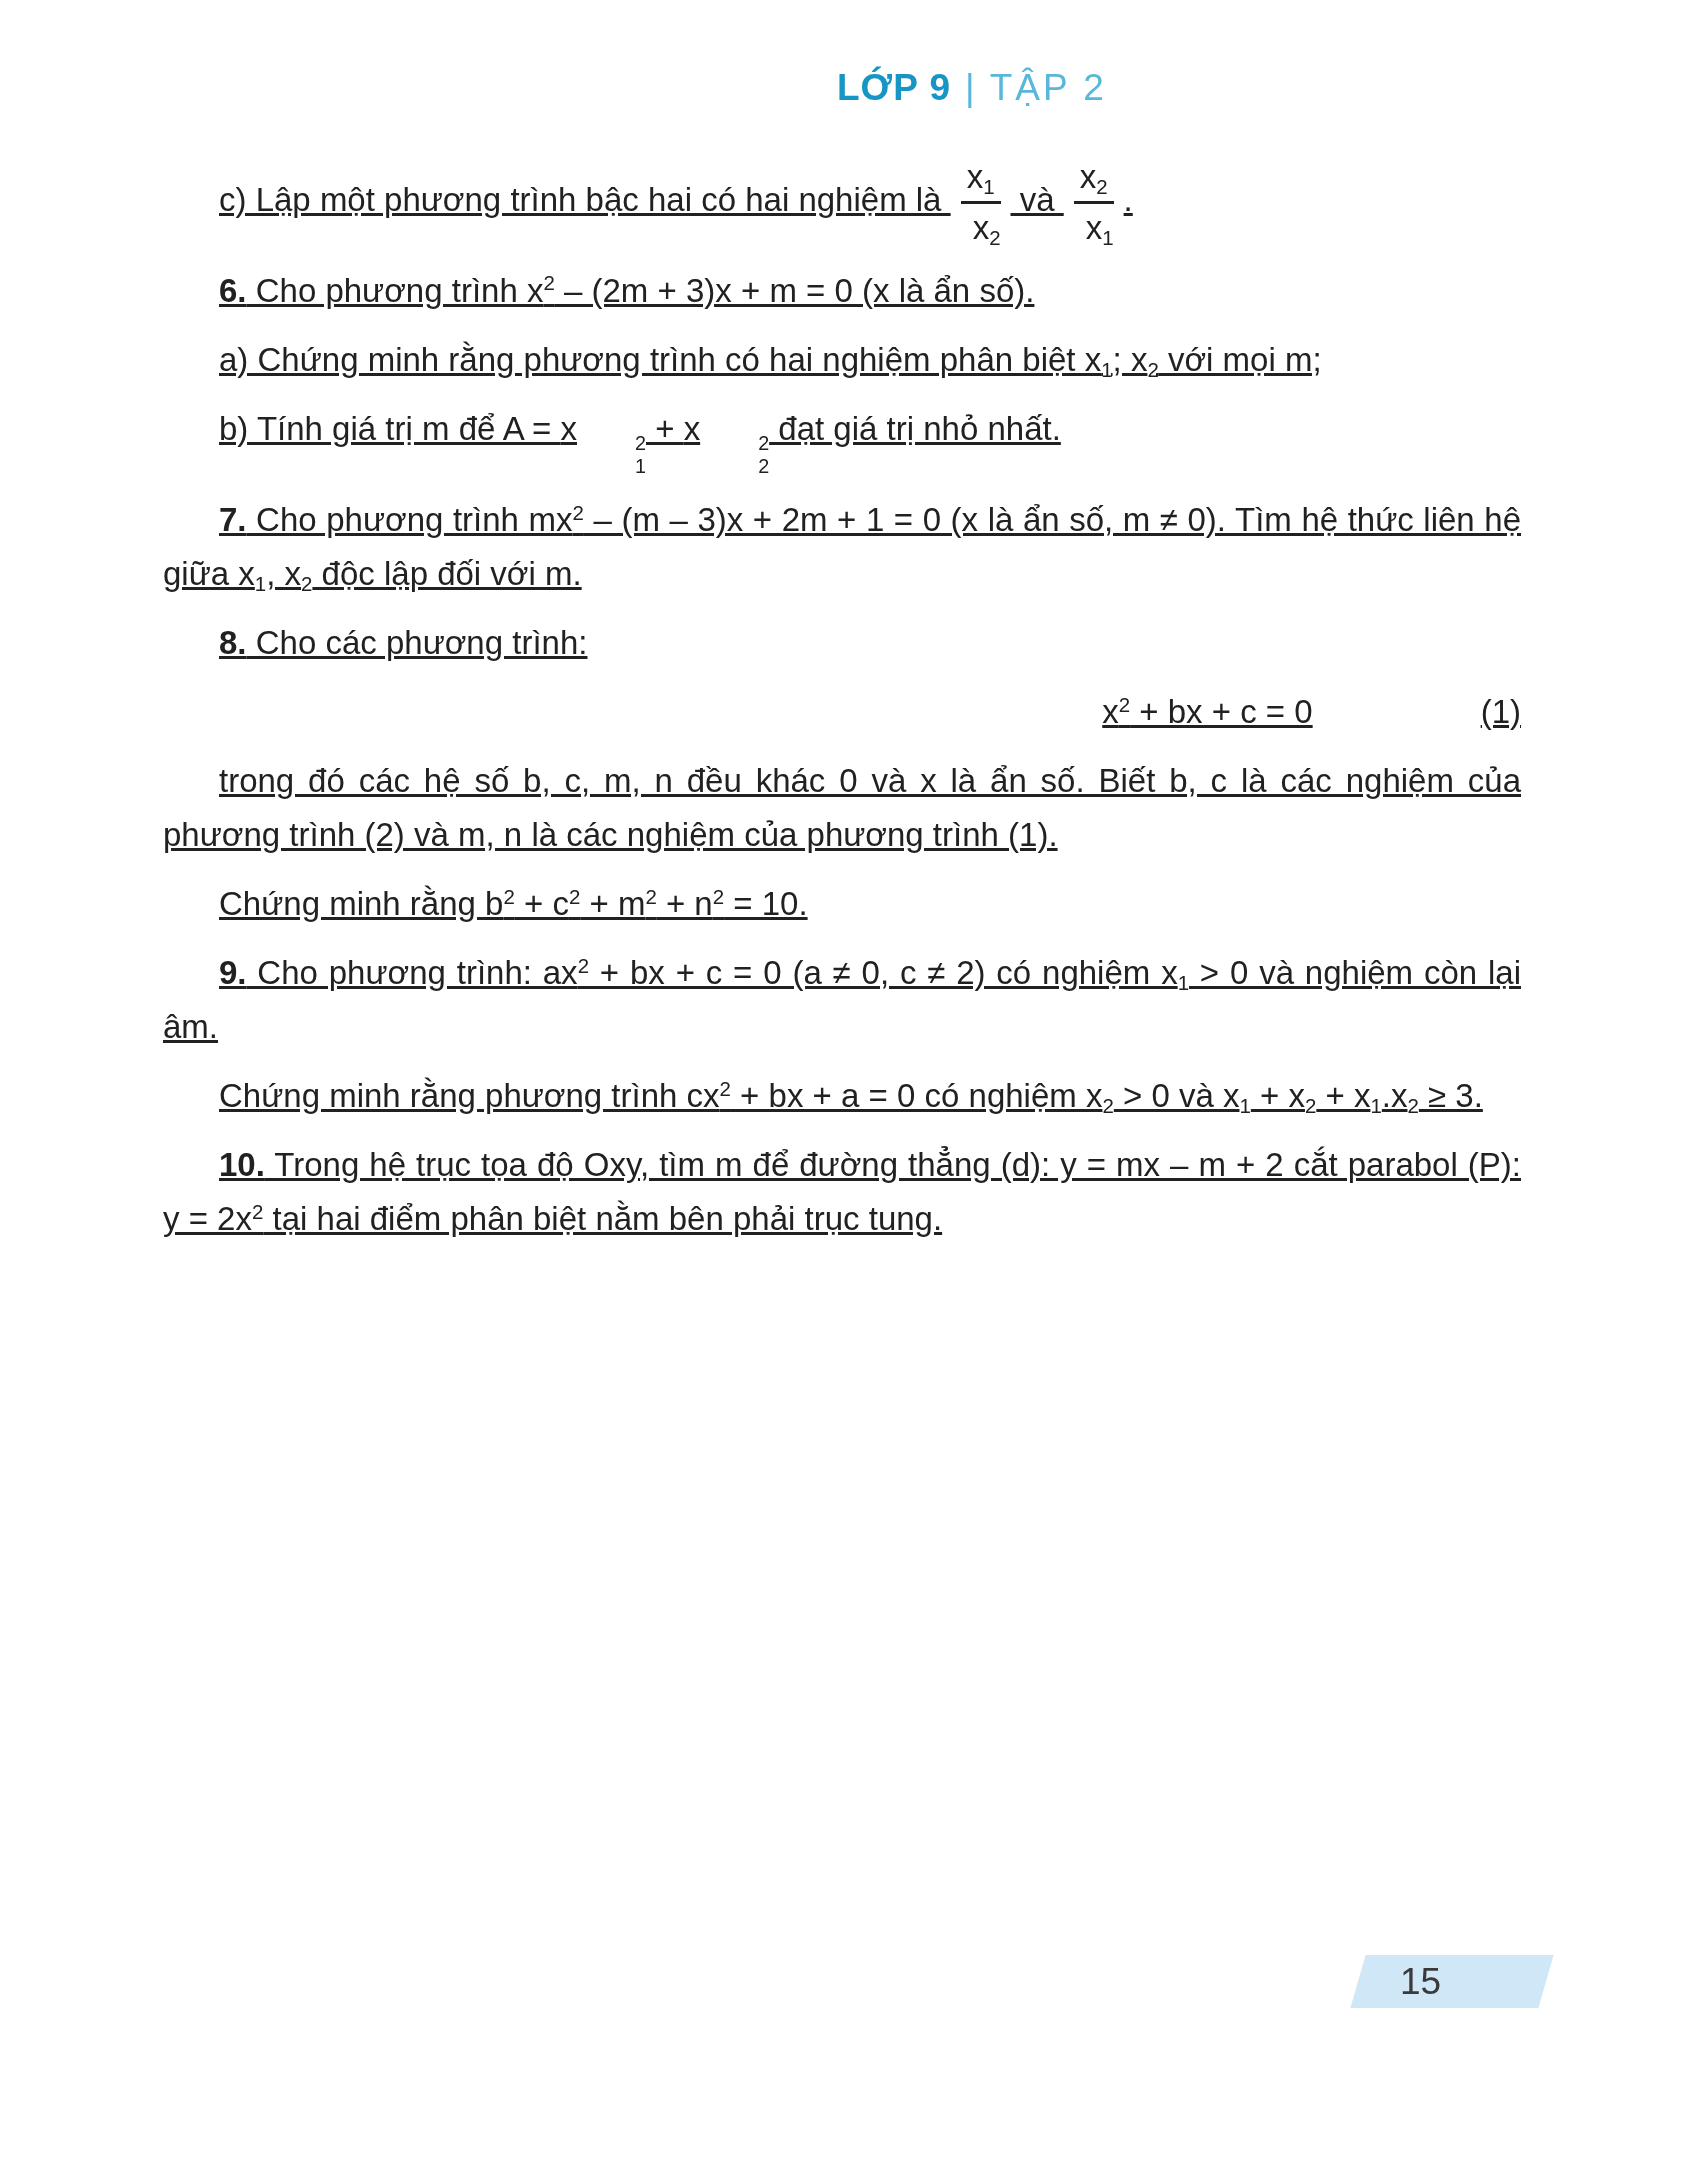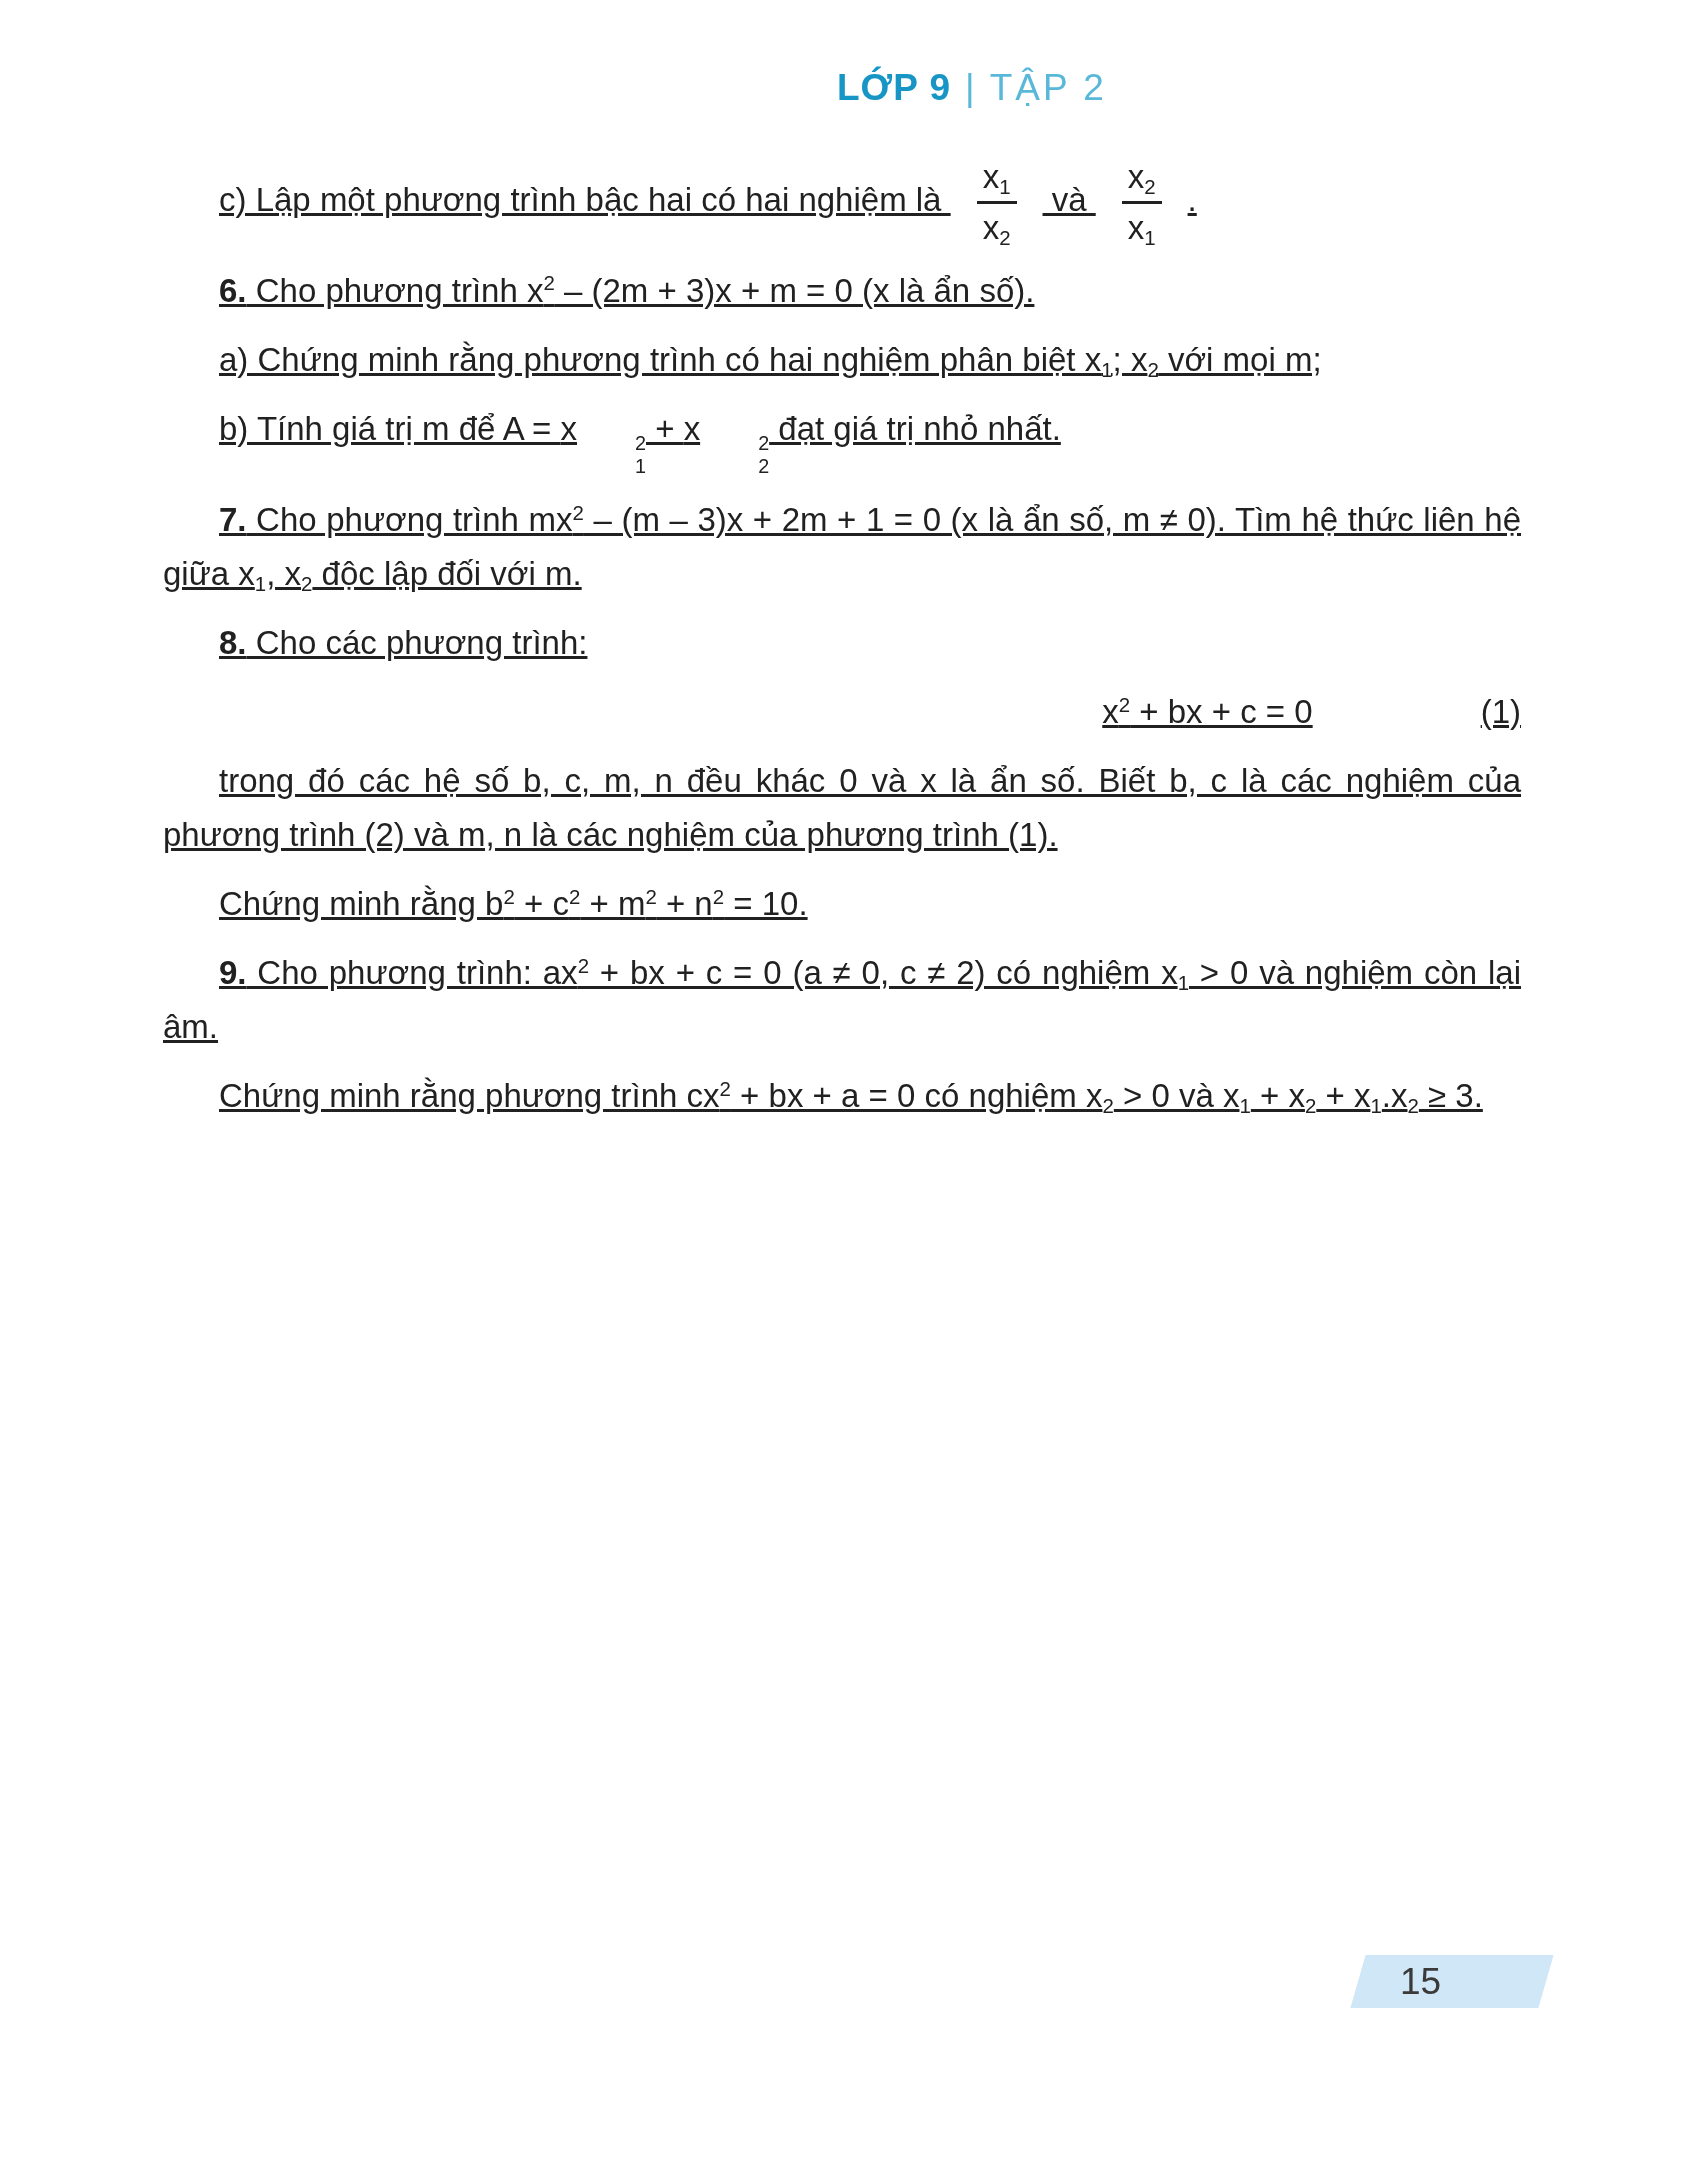--- a/index.html
+++ b/index.html
@@ -61,23 +61,23 @@
     font-size: 0.6em;
     line-height: 1.15;
     vertical-align: -0.55em;
     margin-left: 2px;
   }
 
   
   .frac {
     display: inline-flex;
     flex-direction: column;
-    align-items: center;
+    align-items: flex-end;
     vertical-align: middle;
-    margin: 0 26px;
+    margin: 0 10px;
     line-height: 1.25;
     text-indent: 0;
   }
   .frac .num {
     border-bottom: 3px solid var(--text-color, #212121);
     padding: 0 6px 4px;
   }
   .frac .den { padding-top: 3px; }
 
   
@@ -129,20 +129,21 @@
             <span>2</span>
             <span>2</span>
           </span></span><span> đạt giá trị nhỏ nhất.</span></p>
       <p><span style="font-weight: 700;">7.</span><span> Cho phương trình mx</span><sup>2</sup><span> – (m – 3)x + 2m + 1 = 0 (x là ẩn số, m ≠ 0). Tìm hệ thức liên hệ giữa x</span><sub>1</sub><span>, x</span><sub>2</sub><span> độc lập đối với m.</span></p>
       <p><span style="font-weight: 700;">8.</span><span> Cho các phương trình:</span></p>
       <p class="eq"><span>x</span><sup>2</sup><span> + bx + c = 0</span><span style="margin-left: 168px;">(1)</span></p>
       <p><span>trong đó các hệ số b, c, m, n đều khác 0 và x là ẩn số. Biết b, c là các nghiệm của phương trình (2) và m, n là các nghiệm của phương trình (1).</span></p>
       <p><span>Chứng minh rằng b</span><sup>2</sup><span> + c</span><sup>2</sup><span> + m</span><sup>2</sup><span> + n</span><sup>2</sup><span> = 10.</span></p>
       <p><span style="font-weight: 700;">9.</span><span> Cho phương trình: ax</span><sup>2</sup><span> + bx + c = 0 (a ≠ 0, c ≠ 2) có nghiệm x</span><sub>1</sub><span> &gt; 0 và nghiệm còn lại âm.</span></p>
       <p><span>Chứng minh rằng phương trình cx</span><sup>2</sup><span> + bx + a = 0 có nghiệm x</span><sub>2</sub><span> &gt; 0 và x</span><sub>1</sub><span> + x</span><sub>2</sub><span> + x</span><sub>1</sub><span>.x</span><sub>2</sub><span> ≥ 3.</span></p>
+      <p><span style="font-weight: 700;">10.</span><span> Trong hệ trục tọa độ Oxy, tìm m để đường thẳng (d): y = mx – m + 2 cắt parabol (P): y = 2x</span><sup>2</sup><span> tại hai điểm phân biệt nằm bên phải trục tung.</span></p>
     </div>
 
   <div class="footer">
     <div class="footer-bg"></div>
     <span class="footer-num">15</span>
   </div>
 
 </div>
 
 

